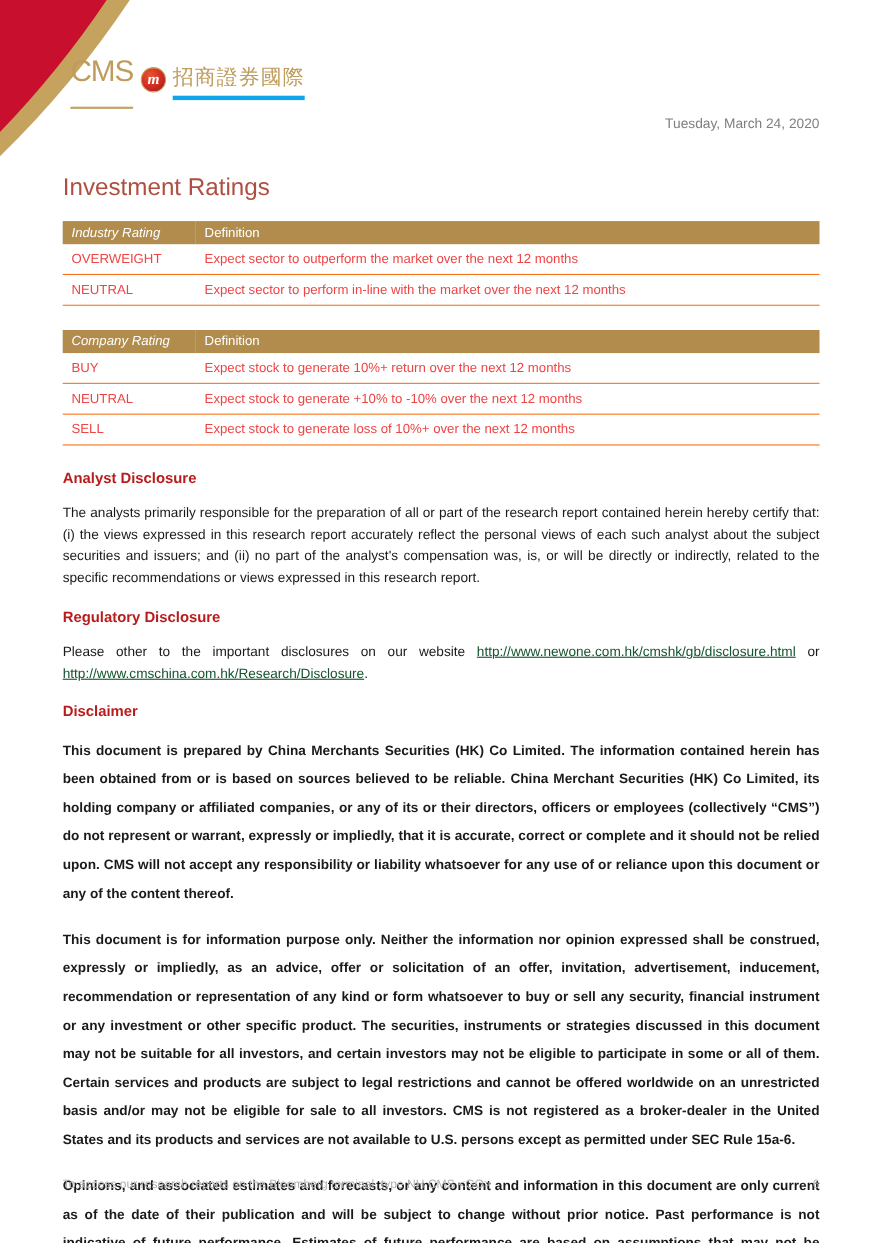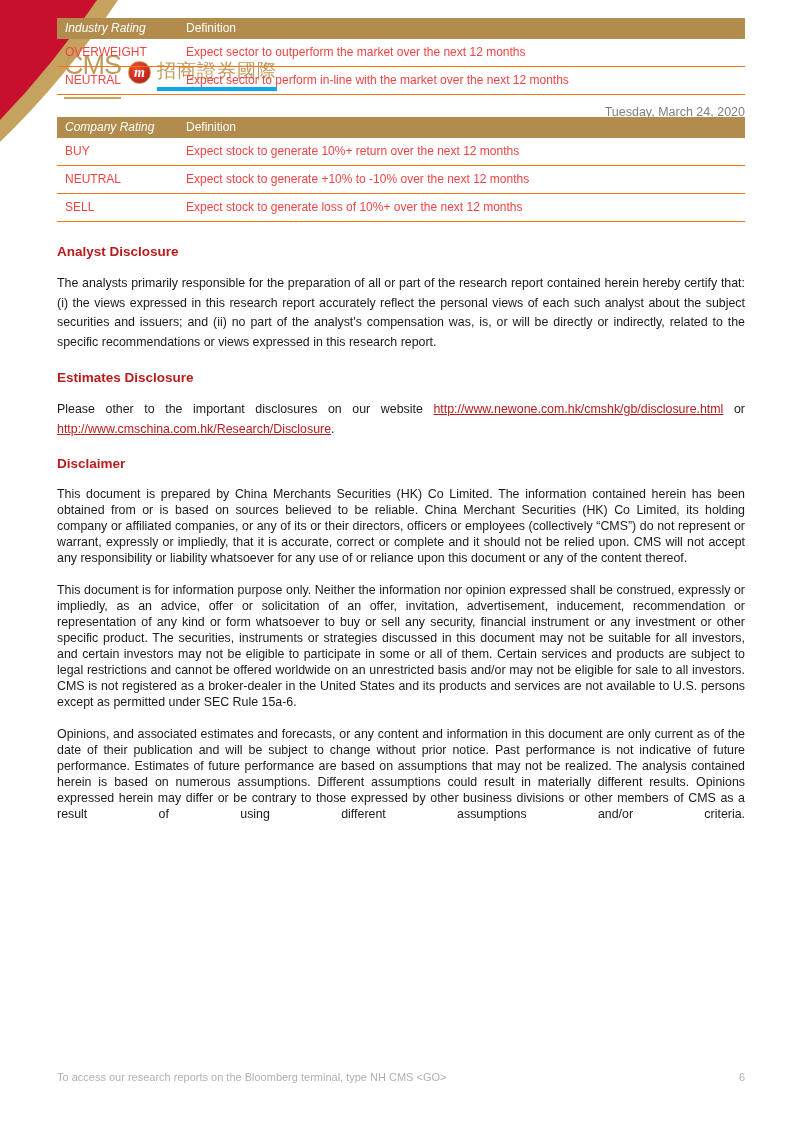--- a/index.html
+++ b/index.html
@@ -69,24 +69,24 @@
     font-size: 13.5px; font-weight: 700; color: #b91c1c; line-height: 17px;
   }
   .sec-head.analyst { margin-top: 21px; }
   .sec-head.regulatory { margin-top: 17px; }
   .sec-head.disclaimer { margin-top: 16px; }
   p.body {
     font-size: 12.4px; color: #1a1a1a;
     text-align: justify;
   }
   p.body.wide { line-height: 19.5px; margin-top: 14px; }
-  .disc-wrap p.body { line-height: 16px; margin-top: 16px; }
+  .disc-wrap p.body { line-height: 26px; margin-top: 16px; font-weight: bold; }
   .disc-wrap p.body:first-child { margin-top: 14px; }
   .disc-wrap p.body:last-child { text-align-last: justify; }
-  a.doc-link { color: #b91c1c; text-decoration: underline; cursor: pointer; }
+  a.doc-link { color: #14532d; text-decoration: underline; cursor: pointer; }
   
   .footer {
     position: absolute; top: 1071px; left: 57px; right: 55px;
     display: flex; justify-content: space-between; align-items: baseline;
     font-size: 11px; color: #b0b0b0;
   }
 </style>
 </head>
 <body>
 
@@ -100,20 +100,21 @@
   <div class="logo">
     <span class="logo-cms">CMS</span>
     <span class="logo-circle">m</span>
     <span class="logo-cn">招商證券國際</span>
   </div>
 
   <div class="date">Tuesday, March 24, 2020</div>
 
   <div class="content">
 
+    <h1 class="page-title">Investment Ratings</h1>
 
     <table class="ratings t1">
       <thead>
         <tr>
           <th class="col-rating">Industry Rating</th>
           <th>Definition</th>
         </tr>
       </thead>
       <tbody>
           <tr>
@@ -146,21 +147,21 @@
           <tr>
             <td>SELL</td>
             <td>Expect stock to generate loss of 10%+ over the next 12 months</td>
           </tr>
         </tbody>
     </table>
 
     <h2 class="sec-head analyst">Analyst Disclosure</h2>
     <p class="body wide">The analysts primarily responsible for the preparation of all or part of the research report contained herein hereby certify that: (i) the views expressed in this research report accurately reflect the personal views of each such analyst about the subject securities and issuers; and (ii) no part of the analyst's compensation was, is, or will be directly or indirectly, related to the specific recommendations or views expressed in this research report.</p>
 
-    <h2 class="sec-head regulatory">Estimates Disclosure</h2>
+    <h2 class="sec-head regulatory">Regulatory Disclosure</h2>
     <p class="body wide"><span>Please other to the important disclosures on our website </span><a class="doc-link" href="#">http://www.newone.com.hk/cmshk/gb/disclosure.html</a><span> or </span><a class="doc-link" href="#">http://www.cmschina.com.hk/Research/Disclosure</a><span>.</span></p>
 
     <h2 class="sec-head disclaimer">Disclaimer</h2>
     <div class="disc-wrap">
         <p class="body">This document is prepared by China Merchants Securities (HK) Co Limited. The information contained herein has been obtained from or is based on sources believed to be reliable. China Merchant Securities (HK) Co Limited, its holding company or affiliated companies, or any of its or their directors, officers or employees (collectively “CMS”) do not represent or warrant, expressly or impliedly, that it is accurate, correct or complete and it should not be relied upon. CMS will not accept any responsibility or liability whatsoever for any use of or reliance upon this document or any of the content thereof.</p>
         <p class="body">This document is for information purpose only. Neither the information nor opinion expressed shall be construed, expressly or impliedly, as an advice, offer or solicitation of an offer, invitation, advertisement, inducement, recommendation or representation of any kind or form whatsoever to buy or sell any security, financial instrument or any investment or other specific product. The securities, instruments or strategies discussed in this document may not be suitable for all investors, and certain investors may not be eligible to participate in some or all of them. Certain services and products are subject to legal restrictions and cannot be offered worldwide on an unrestricted basis and/or may not be eligible for sale to all investors. CMS is not registered as a broker-dealer in the United States and its products and services are not available to U.S. persons except as permitted under SEC Rule 15a-6.</p>
         <p class="body">Opinions, and associated estimates and forecasts, or any content and information in this document are only current as of the date of their publication and will be subject to change without prior notice. Past performance is not indicative of future performance. Estimates of future performance are based on assumptions that may not be realized. The analysis contained herein is based on numerous assumptions. Different assumptions could result in materially different results. Opinions expressed herein may differ or be contrary to those expressed by other business divisions or other members of CMS as a result of using different assumptions and/or criteria.</p>
       </div>
 
   </div>

